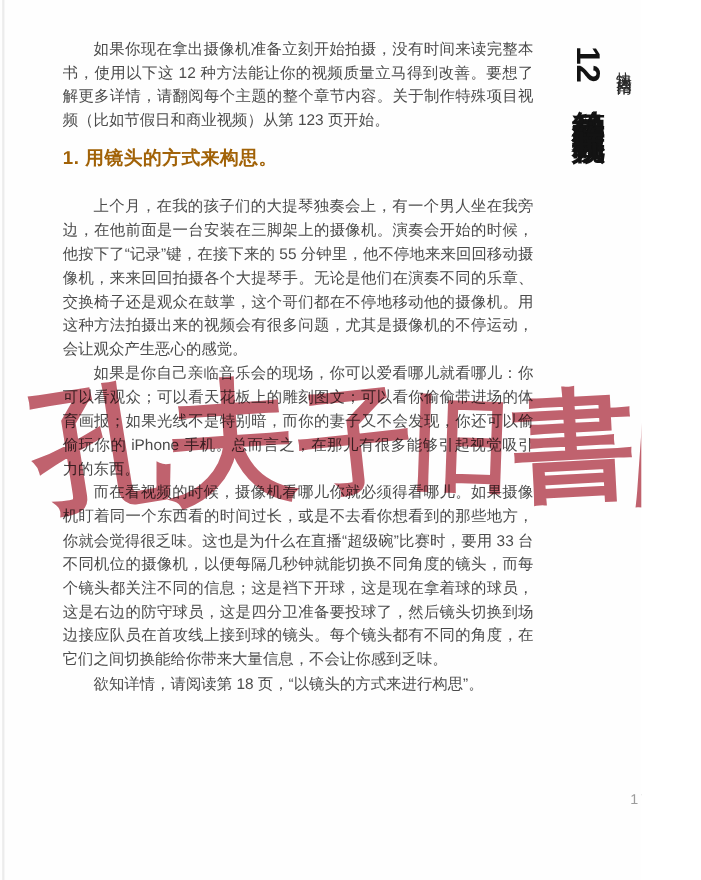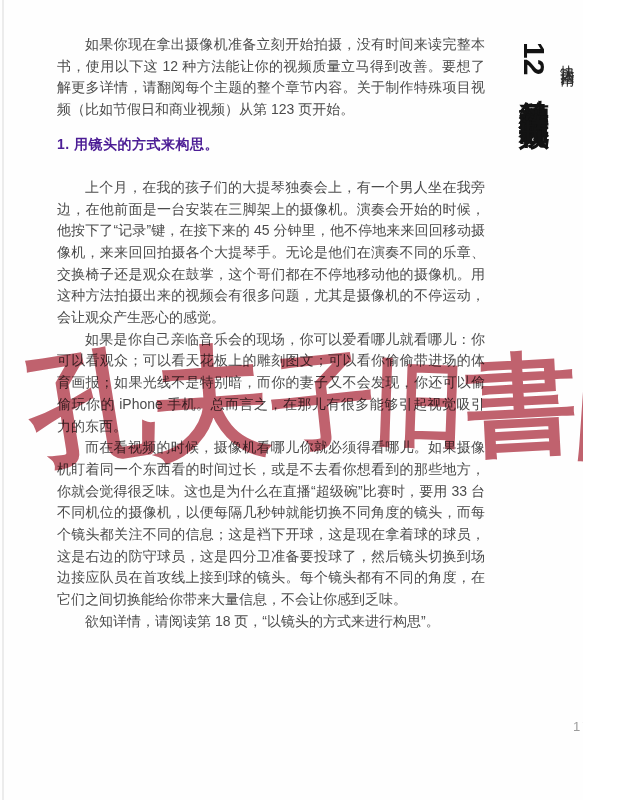--- a/index.html
+++ b/index.html
@@ -27,24 +27,24 @@
     font-size: 14px;
     line-height: 21.7px;
     text-align: justify;
   }
   .content p {
     margin: 0;
     text-indent: 2em;
   }
   .content h2 {
     margin: 12px 0 22px 0;
-    font-size: 14px;
+    font-size: 17px;
     line-height: 22px;
     font-weight: bold;
-    color: #4c1d95;
+    color: #a16207;
     text-indent: 0;
     letter-spacing: 0.5px;
   }
   
   .sidebar-kicker {
     position: absolute;
     left: 559px;
     top: 54px;
     writing-mode: vertical-rl;
     text-orientation: mixed;
@@ -104,21 +104,21 @@
 </style>
 </head>
 <body>
 
 <div class="stage">
   <div class="edge-line"></div>
 
   <main class="content">
     <p>如果你现在拿出摄像机准备立刻开始拍摄，没有时间来读完整本书，使用以下这 12 种方法能让你的视频质量立马得到改善。要想了解更多详情，请翻阅每个主题的整个章节内容。关于制作特殊项目视频（比如节假日和商业视频）从第 123 页开始。</p>
     <h2>1. 用镜头的方式来构思。</h2>
-    <p>上个月，在我的孩子们的大提琴独奏会上，有一个男人坐在我旁边，在他前面是一台安装在三脚架上的摄像机。演奏会开始的时候，他按下了“记录”键，在接下来的 45 分钟里，他不停地来来回回移动摄像机，来来回回拍摄各个大提琴手。无论是他们在演奏不同的乐章、交换椅子还是观众在鼓掌，这个哥们都在不停地移动他的摄像机。用这种方法拍摄出来的视频会有很多问题，尤其是摄像机的不停运动，会让观众产生恶心的感觉。</p>
+    <p>上个月，在我的孩子们的大提琴独奏会上，有一个男人坐在我旁边，在他前面是一台安装在三脚架上的摄像机。演奏会开始的时候，他按下了“记录”键，在接下来的 55 分钟里，他不停地来来回回移动摄像机，来来回回拍摄各个大提琴手。无论是他们在演奏不同的乐章、交换椅子还是观众在鼓掌，这个哥们都在不停地移动他的摄像机。用这种方法拍摄出来的视频会有很多问题，尤其是摄像机的不停运动，会让观众产生恶心的感觉。</p>
     <p>如果是你自己亲临音乐会的现场，你可以爱看哪儿就看哪儿：你可以看观众；可以看天花板上的雕刻图文；可以看你偷偷带进场的体育画报；如果光线不是特别暗，而你的妻子又不会发现，你还可以偷偷玩你的 iPhone 手机。总而言之，在那儿有很多能够引起视觉吸引力的东西。</p>
     <p>而在看视频的时候，摄像机看哪儿你就必须得看哪儿。如果摄像机盯着同一个东西看的时间过长，或是不去看你想看到的那些地方，你就会觉得很乏味。这也是为什么在直播“超级碗”比赛时，要用 33 台不同机位的摄像机，以便每隔几秒钟就能切换不同角度的镜头，而每个镜头都关注不同的信息；这是裆下开球，这是现在拿着球的球员，这是右边的防守球员，这是四分卫准备要投球了，然后镜头切换到场边接应队员在首攻线上接到球的镜头。每个镜头都有不同的角度，在它们之间切换能给你带来大量信息，不会让你感到乏味。</p>
     <p>欲知详情，请阅读第 18 页，“以镜头的方式来进行构思”。</p>
   </main>
 
   <div class="sidebar-kicker">快速入门指南</div>
 
   <div class="sidebar-title">
     <span class="num">12</span><span>种简易方法改善你的视频</span>
   </div>

